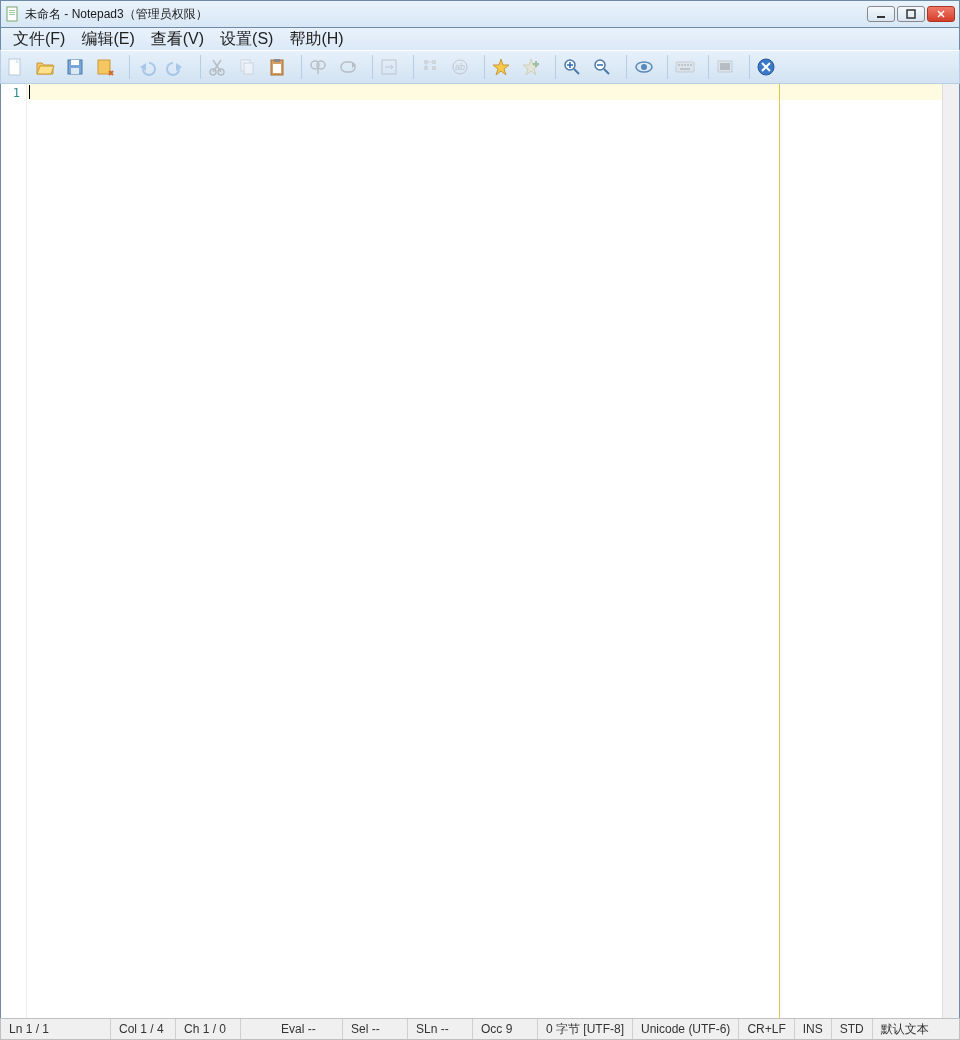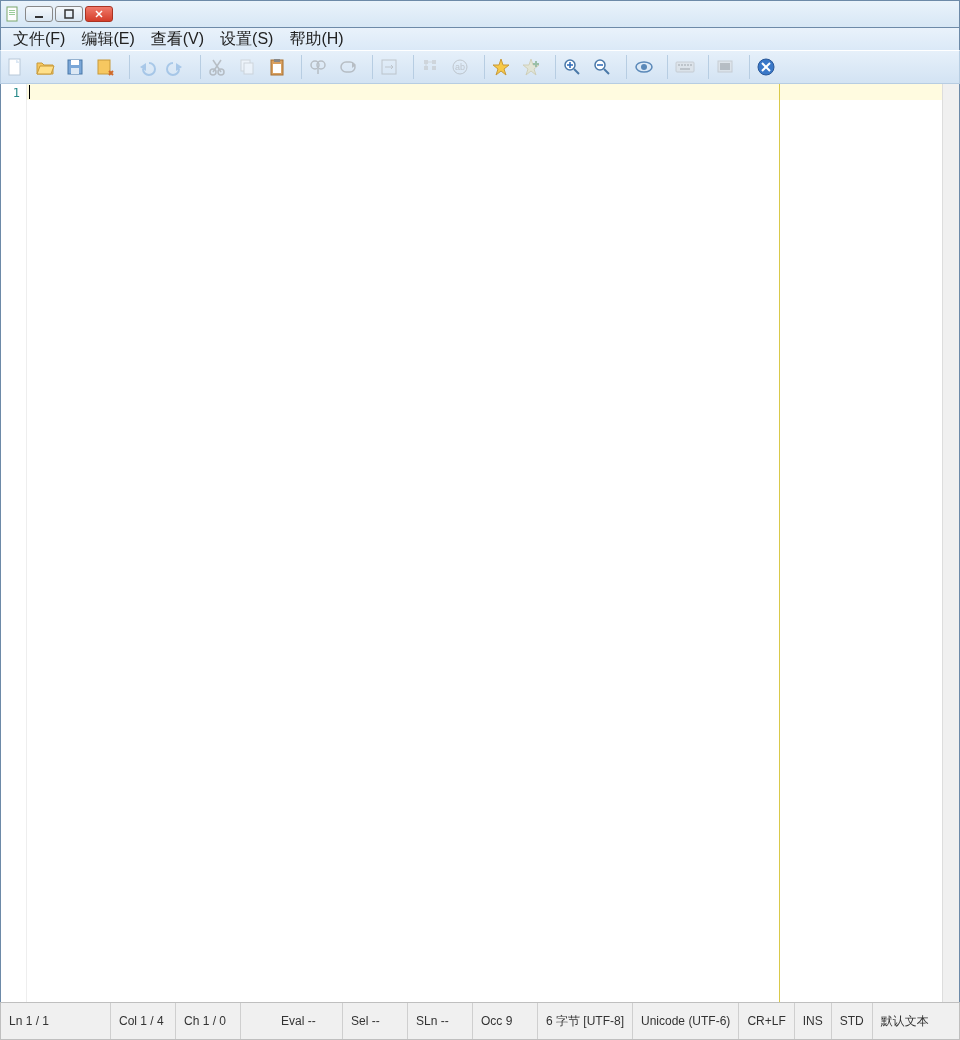--- a/index.html
+++ b/index.html
@@ -22,40 +22,41 @@
   .disabled { opacity:0.45; }
   
   .editor-wrap { flex:1; display:flex; border-left:1px solid #6d8aa8; border-right:1px solid #6d8aa8; position:relative; overflow:hidden; background:#fff;}
   .gutter { width:26px; background:#fff; border-right:1px solid #eee; color:#2a8a8a; font-family:Consolas,monospace; font-size:12px; text-align:right; padding:2px 6px 0 0;}
   .editor { flex:1; position:relative; font-family:Consolas,monospace; font-size:13px; }
   .current-line { position:absolute; left:0; right:0; top:0; height:16px; background:#fffbe0;}
   .right-margin { position:absolute; top:0; bottom:0; left:752px; width:1px; background:#d9c94a;}
   .cursor { position:absolute; top:1px; left:2px; width:1px; height:14px; background:#000;}
   .scroll-v { position:absolute; right:0; top:0; bottom:0; width:17px; background:#f0f0f0; border-left:1px solid #ddd;}
   
-  .statusbar { height:38px; background:#f0f0f0; border:1px solid #bfbfbf; display:flex; align-items:flex-start; font-size:12px; color:#333;}
+  .statusbar { height:22px; background:#f0f0f0; border:1px solid #bfbfbf; display:flex; align-items:flex-start; font-size:12px; color:#333;}
   .status-cell { padding:0 8px; border-right:1px solid #cfcfcf; height:100%; display:flex; align-items:center; white-space:nowrap;}
   .status-cell.noborder { border-right:none;}
   .status-cell.w1{min-width:110px;} .status-cell.w2{min-width:65px;} .status-cell.w3{min-width:70px;margin-left:32px;}
   svg { display:block; }
 </style>
 </head>
 <body>
 
 <div class="window">
 
   <div class="titlebar">
     <span class="app-icon">
       <svg width="16" height="16">
           <rect x="2" y="1" width="10" height="14" fill="#fdfdfd" stroke="#7aa66d"></rect>
           <rect x="4" y="4" width="6" height="1" fill="#9c9"></rect>
           <rect x="4" y="6" width="6" height="1" fill="#9c9"></rect>
           <rect x="4" y="8" width="6" height="1" fill="#9c9"></rect>
         </svg>
     </span>
+    <span class="title-text">未命名 - Notepad3（管理员权限）</span>
     <div class="win-btns">
       <div class="win-btn">
           <svg width="10" height="10">
             <rect x="1" y="7" width="8" height="2" fill="#333"></rect>
           </svg>
         </div>
       <div class="win-btn">
           <svg width="10" height="10">
             <rect x="1" y="1" width="8" height="8" fill="none" stroke="#333" stroke-width="1.5"></rect>
           </svg>
@@ -298,21 +299,21 @@
   </div>
 
   <div class="statusbar">
     <div class="status-cell w1">Ln  1 / 1</div>
     <div class="status-cell w2">Col  1 / 4</div>
     <div class="status-cell w2">Ch  1 / 0</div>
     <div class="status-cell w3">Eval  --</div>
     <div class="status-cell w2">Sel  --</div>
     <div class="status-cell w2">SLn  --</div>
     <div class="status-cell w2">Occ  9</div>
-    <div class="status-cell" style="min-width:95px">6 字节 [UTF-8]</div>
+    <div class="status-cell" style="min-width:95px">0 字节 [UTF-8]</div>
     <div class="status-cell">Unicode (UTF-6)</div>
     <div class="status-cell">CR+LF</div>
     <div class="status-cell">INS</div>
     <div class="status-cell">STD</div>
     <div class="status-cell noborder" style="flex:1">默认文本</div>
   </div>
 
 </div>
 
 </body></html>

